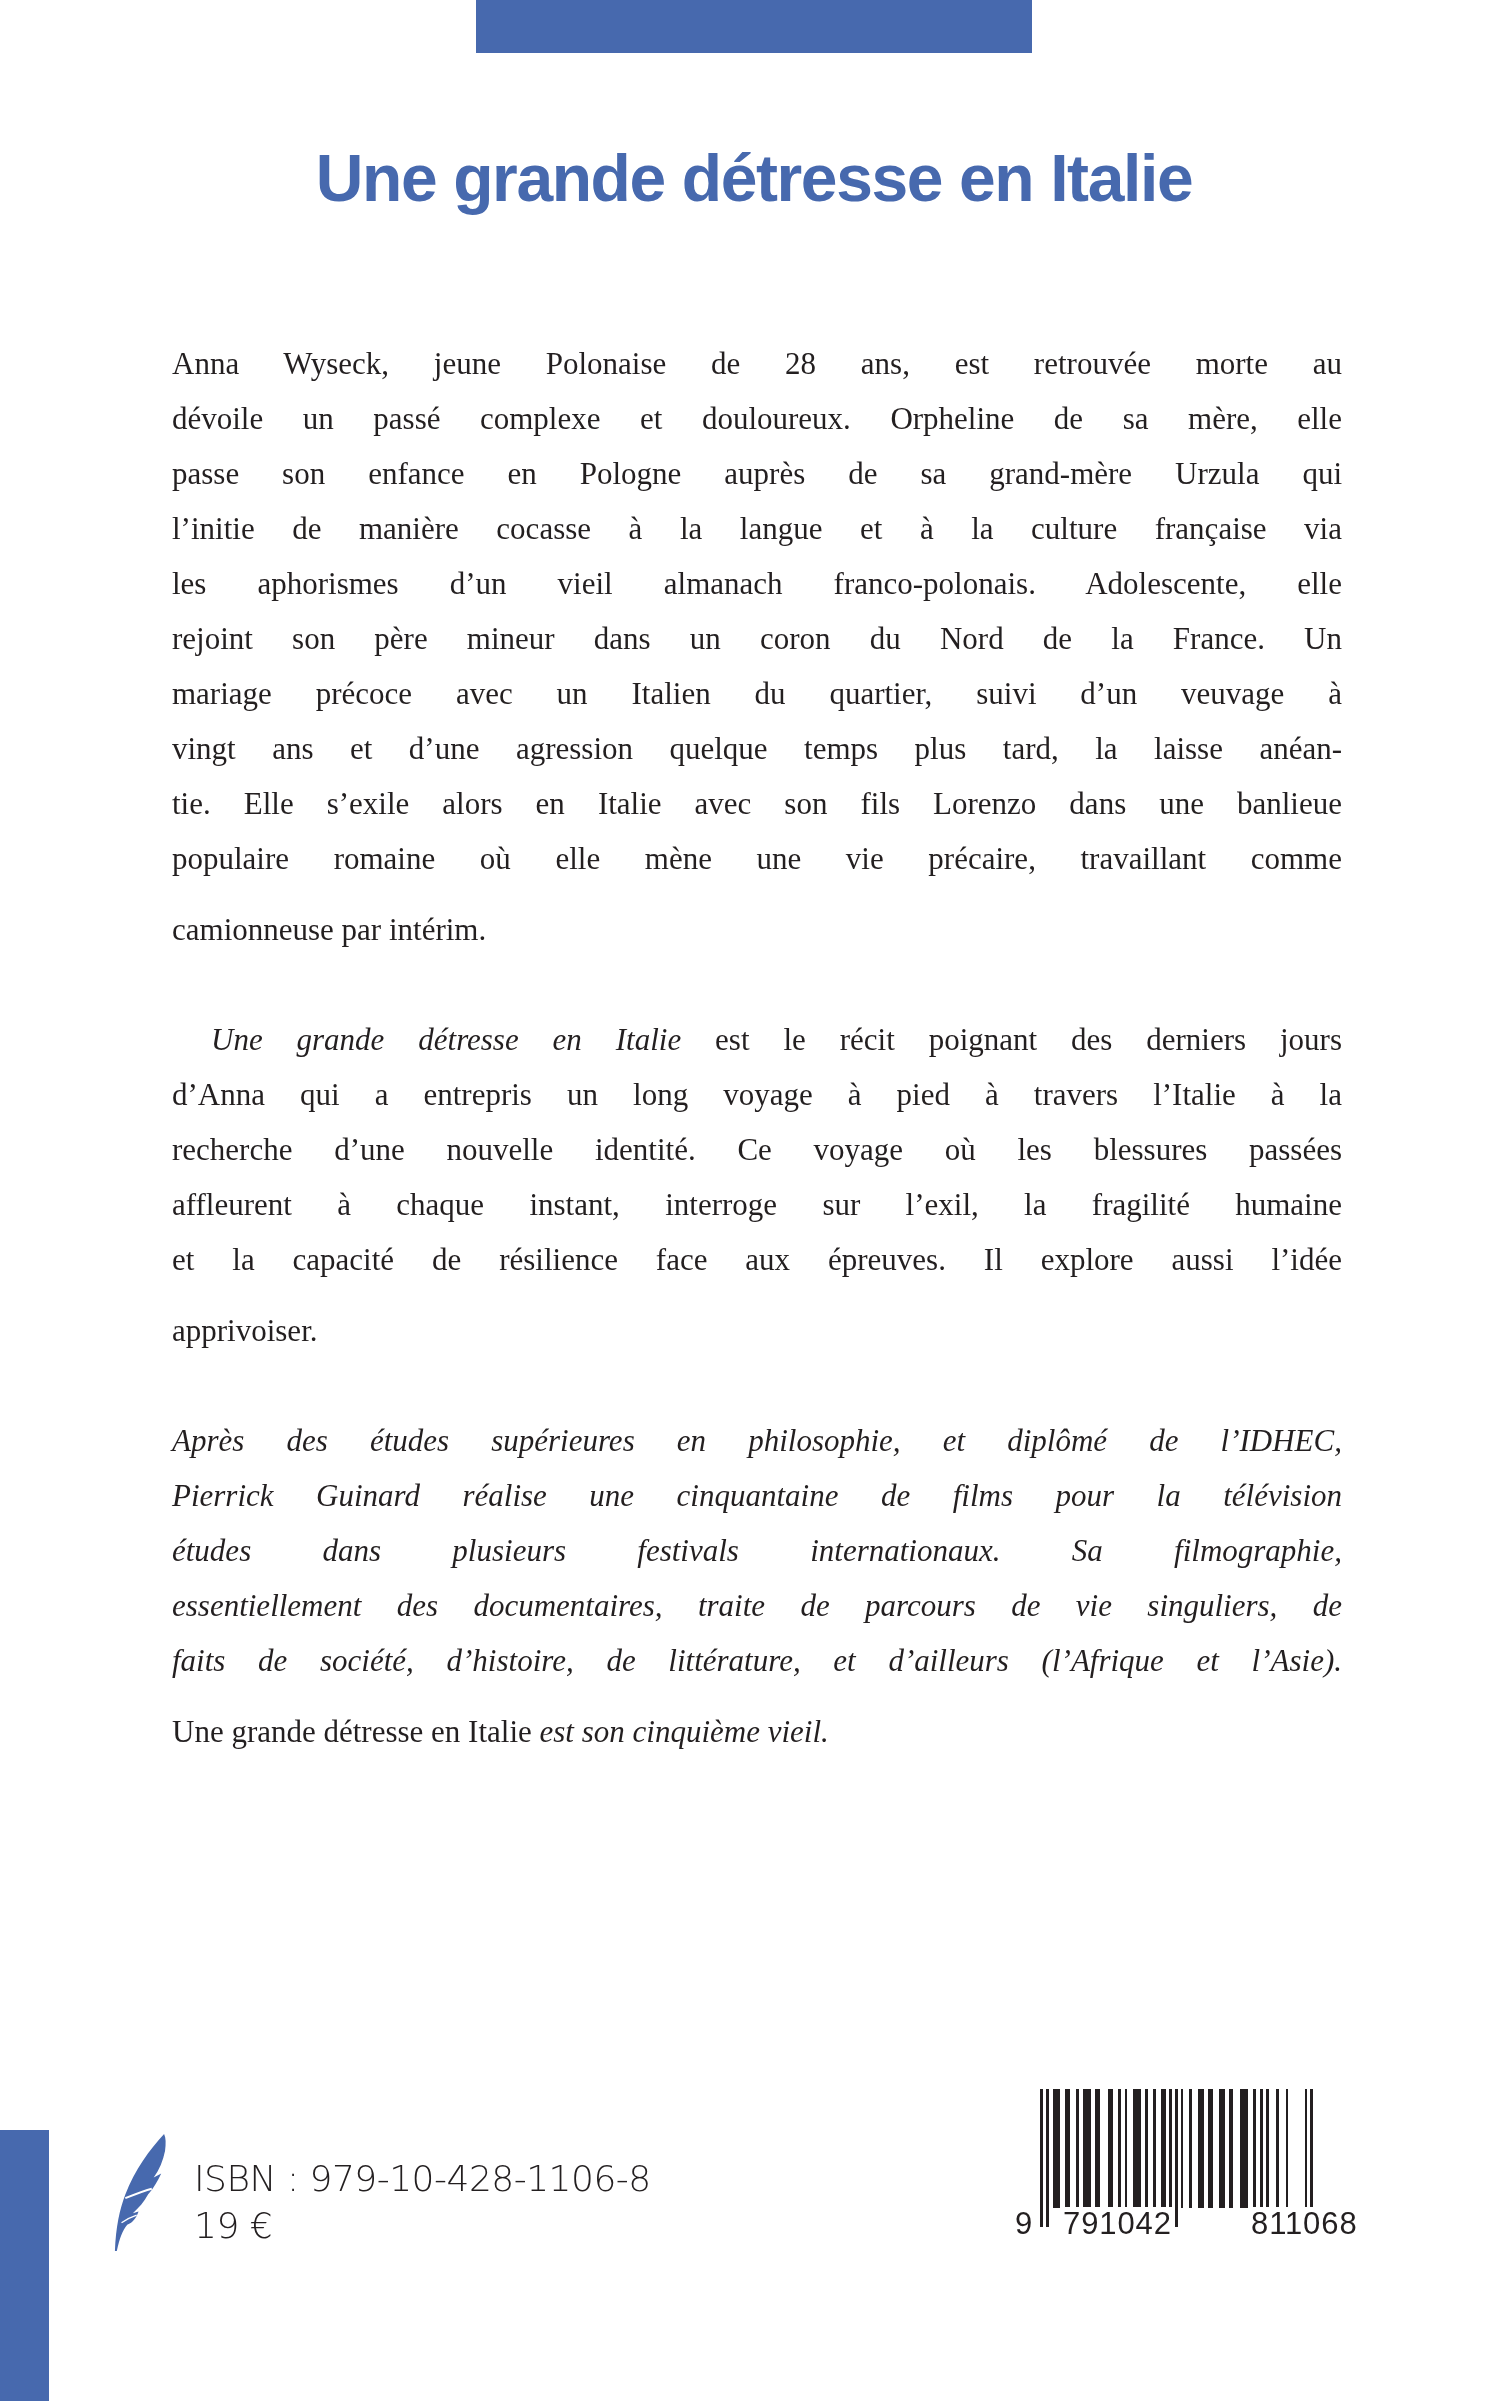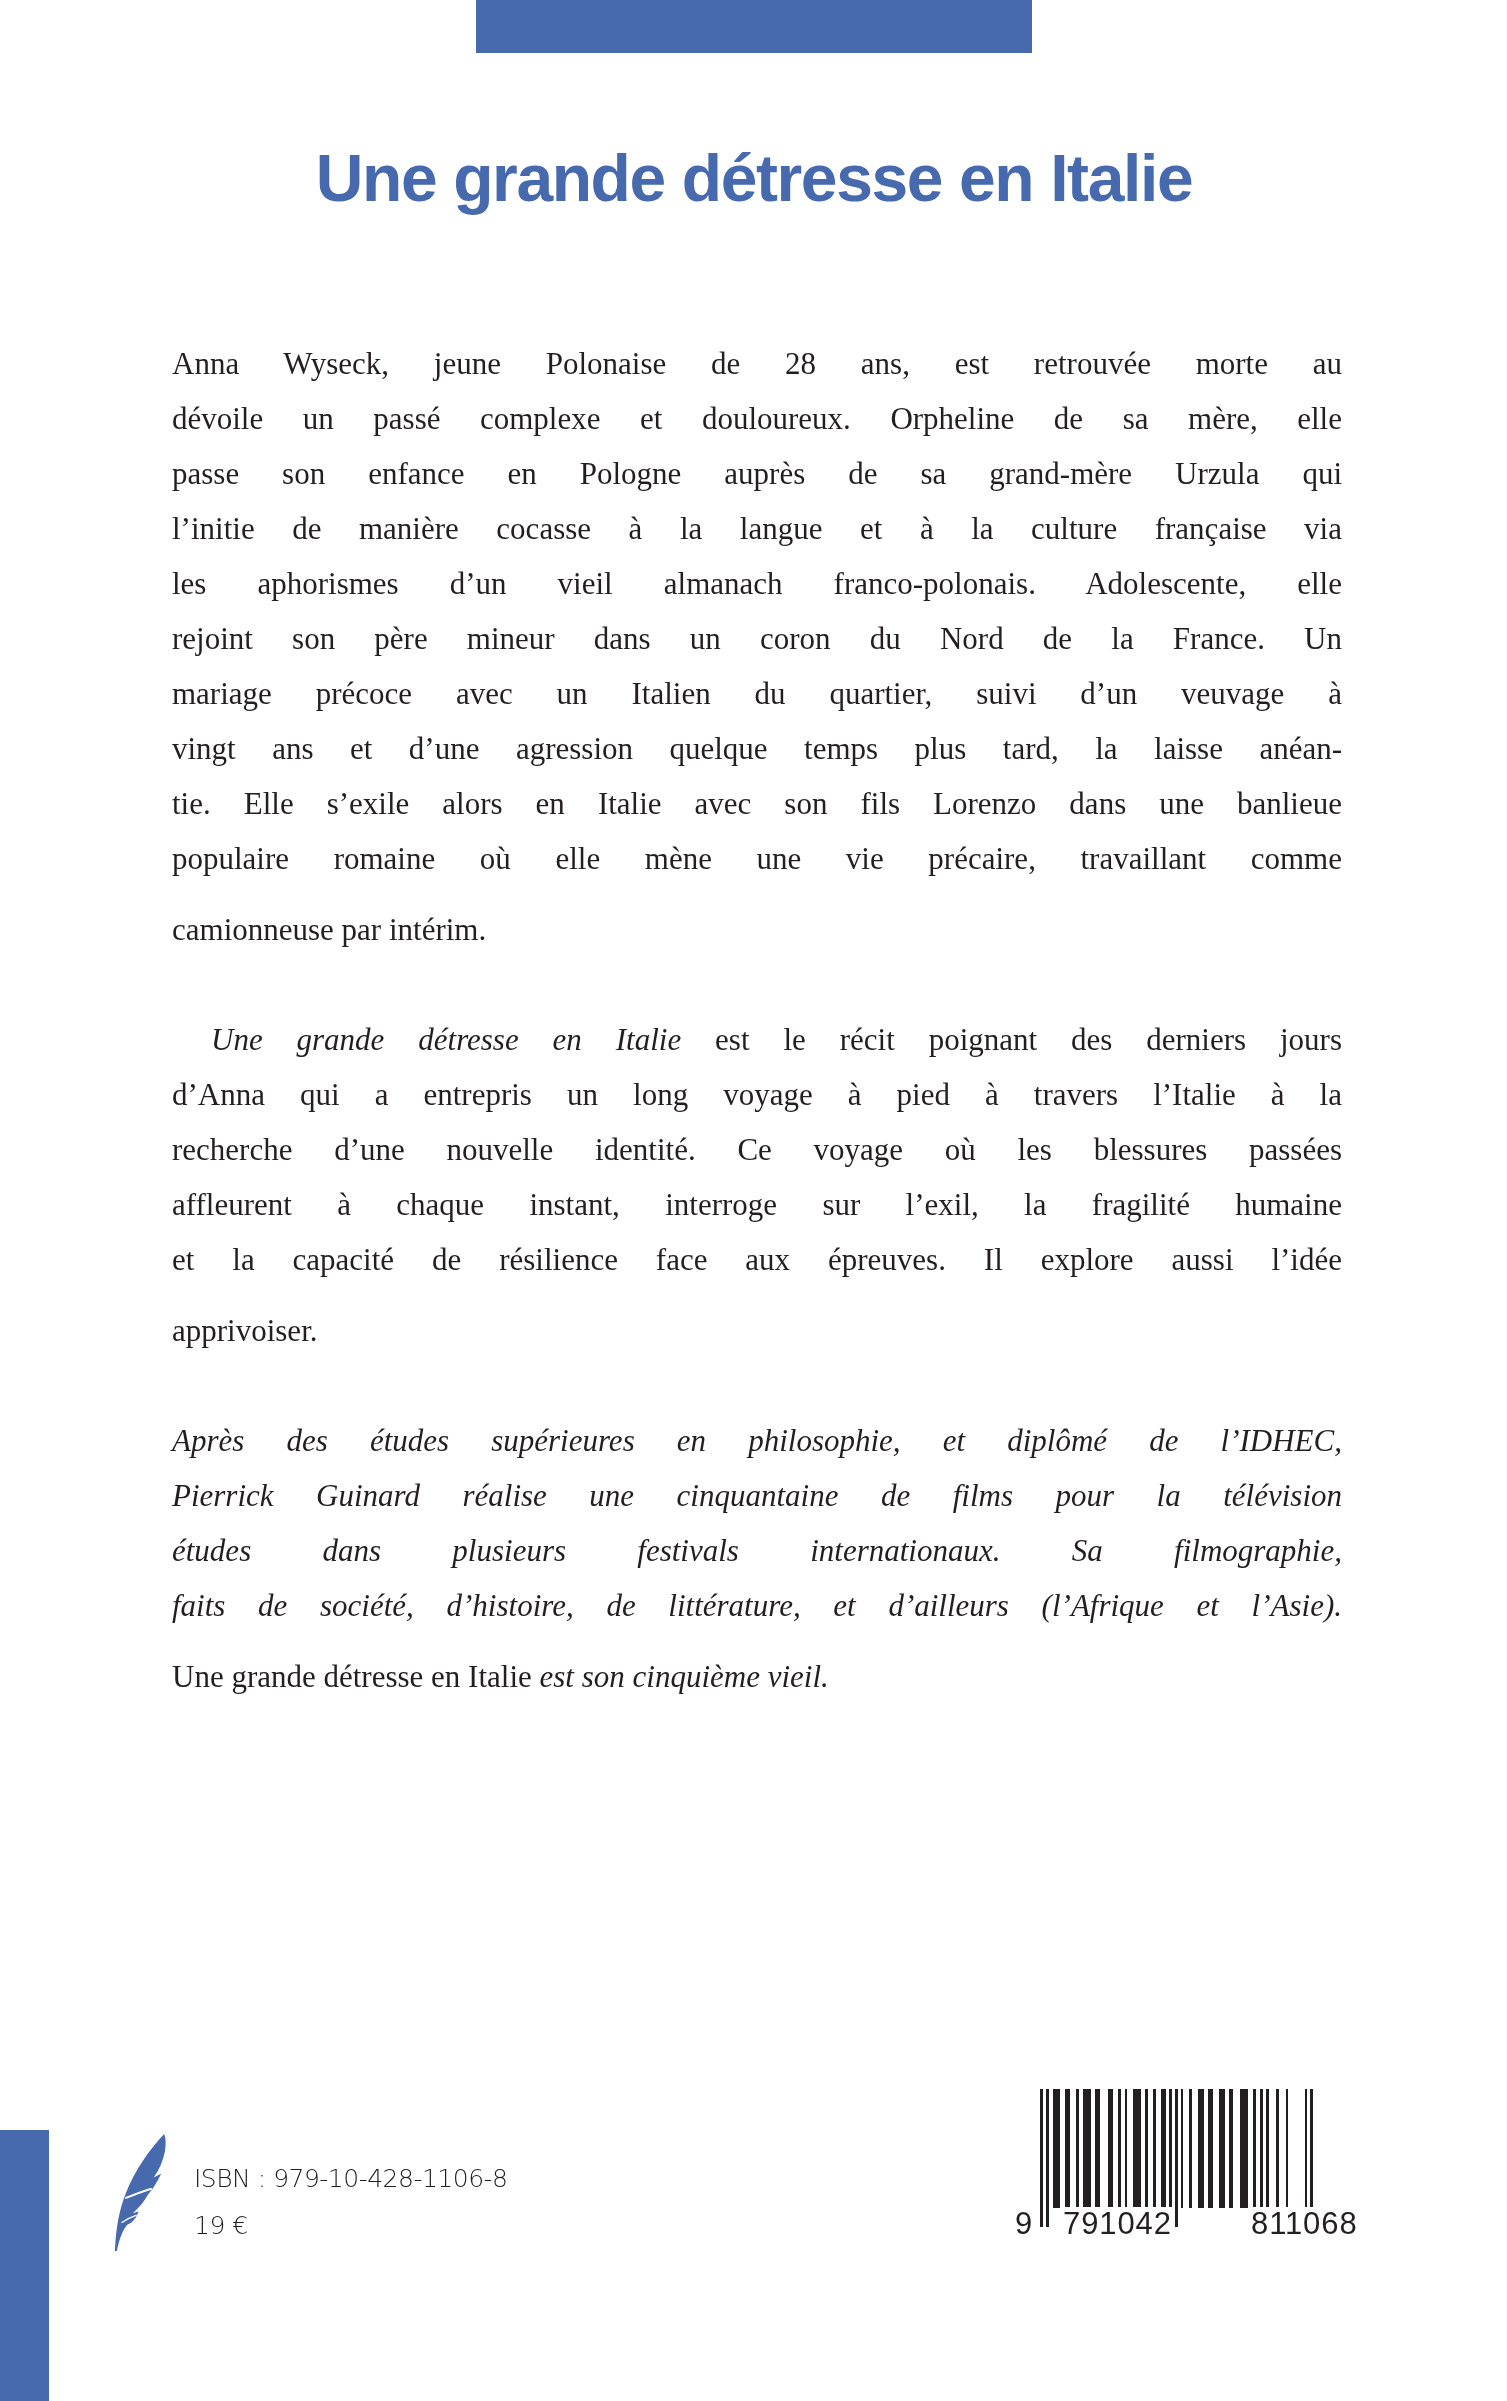--- a/index.html
+++ b/index.html
@@ -19,21 +19,21 @@
     text-align: justify; text-align-last: justify; overflow: visible;
   }
   .line.last { text-align-last: left; margin-top: 16px; }
   .line.indent { padding-left: 39px; }
   .gap { display: block; height: 55px; }
   .it { font-style: italic; }
   .left-bar { position: absolute; left: 0; top: 2130px; width: 49px; height: 272px; background: #4769ae; }
   .feather { position: absolute; left: 112px; top: 2132px; width: 55px; height: 121px; }
   .isbn-block {
     position: absolute; left: 194px; top: 2155px; font-family: "DejaVu Sans", sans-serif;
-    font-weight: 300; font-size: 25px; line-height: 47px; color: #231f20; letter-spacing: -0.5px;
+    font-weight: 300; font-size: 36px; line-height: 47px; color: #231f20; letter-spacing: -0.5px;
   }
   .isbn-block div { white-space: nowrap; }
   .barcode { position: absolute; left: 1009px; top: 2087px; width: 341px; height: 161px; }
   .barcode-digits { position: absolute; top: 2207px; font-family: "Liberation Sans", sans-serif; font-size: 31px; color: #231f20; line-height: 34px; background: #fff; }
 </style>
 </head>
 <body>
 
 <div class="top-bar"></div>
 
@@ -63,20 +63,21 @@
     <span class="line">affleurent à chaque instant, interroge sur l’exil, la fragilité humaine</span>
     <span class="line">et la capacité de résilience face aux épreuves. Il explore aussi l’idée</span>
     <span class="line last">apprivoiser.</span>
   </div>
   <span class="gap"></span>
 
   <div class="it">
     <span class="line">Après des études supérieures en philosophie, et diplômé de l’IDHEC,</span>
     <span class="line">Pierrick Guinard réalise une cinquantaine de films pour la télévision</span>
     <span class="line">études dans plusieurs festivals internationaux. Sa filmographie,</span>
+    <span class="line">essentiellement des documentaires, traite de parcours de vie singuliers, de</span>
     <span class="line">faits de société, d’histoire, de littérature, et d’ailleurs (l’Afrique et l’Asie).</span>
     <span class="line last"><span style="font-style:normal">Une grande détresse en Italie</span><span> est son cinquième vieil.</span></span>
   </div>
 </div>
 
 <div class="left-bar"></div>
 
 <svg class="feather" viewBox="0 0 58 128" xmlns="http://www.w3.org/2000/svg">
   <path d="M55 2 C 40 18, 24 40, 14 66 C 8 82, 4 100, 3 126 L 5 126 C 8 112, 11 104, 16 98 C 22 96, 26 90, 28 84 L 22 86 C 28 80, 34 74, 38 66 C 44 60, 48 52, 52 44 L 44 48 C 50 40, 54 30, 56 20 C 57 12, 57 6, 55 2 Z" fill="#4769ae"></path>
   <path d="M14 70 C 24 66, 34 62, 42 60" stroke="#ffffff" stroke-width="2" fill="none"></path>

